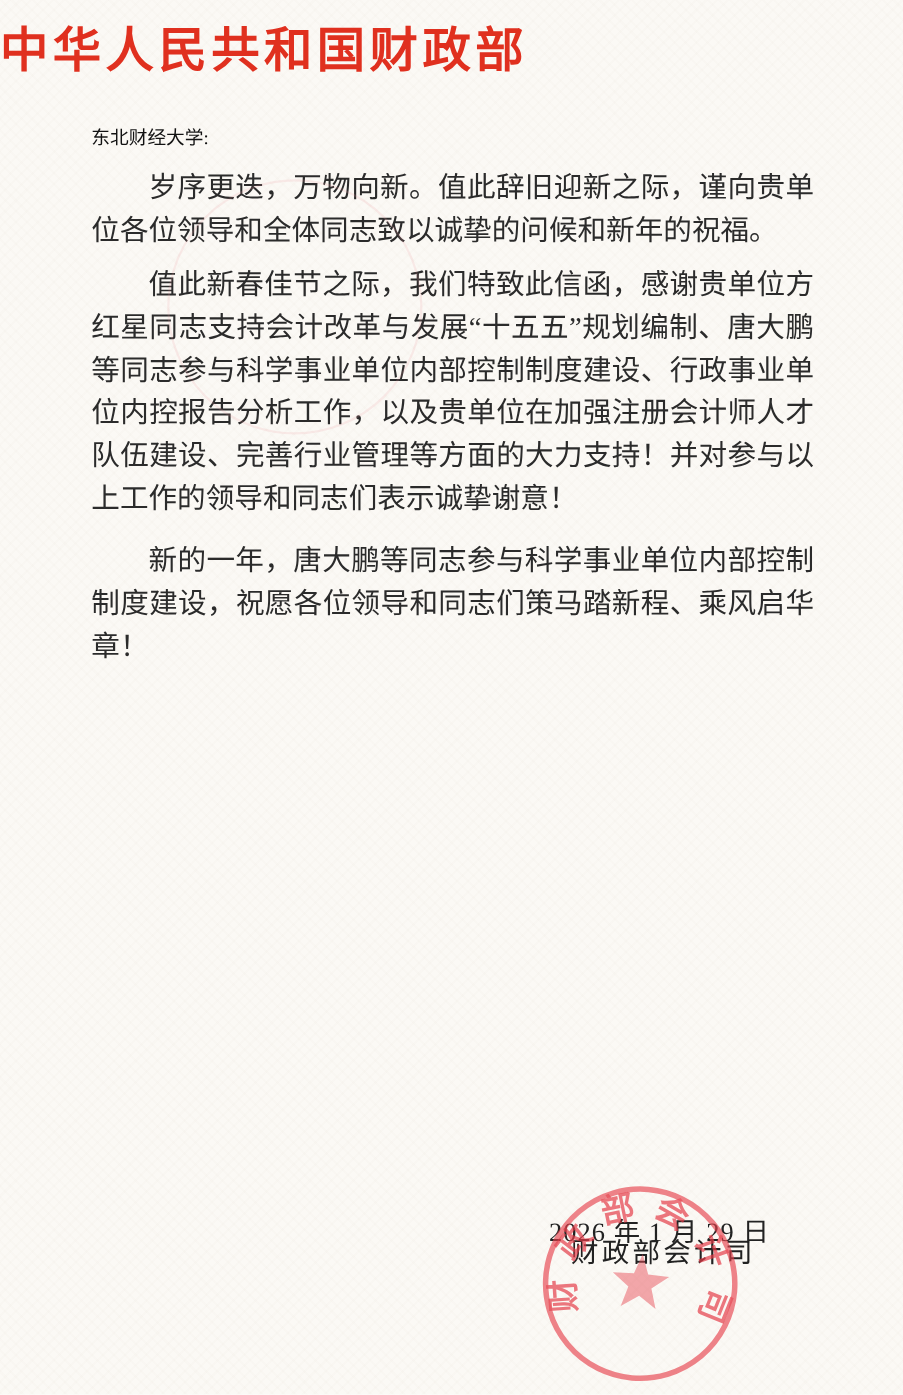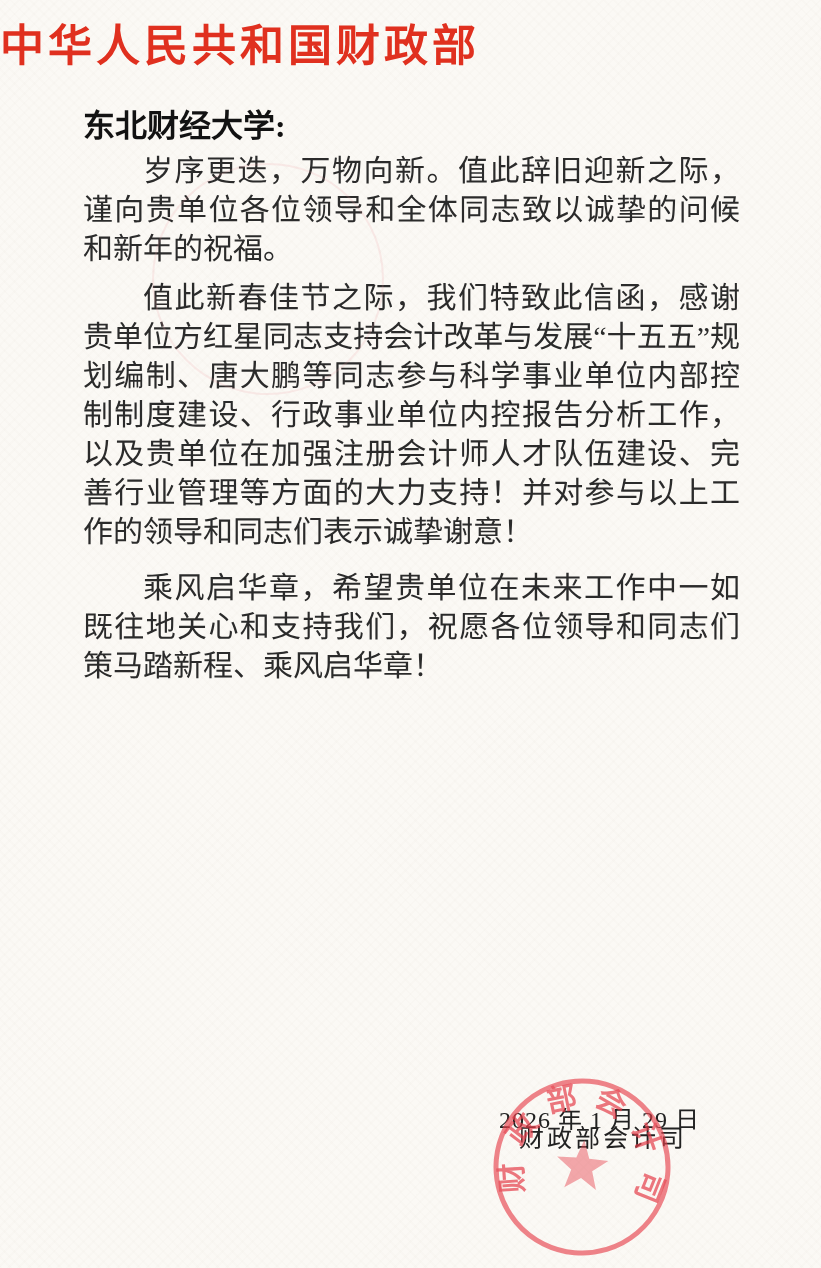--- a/index.html
+++ b/index.html
@@ -36,28 +36,28 @@
     word-spacing: 12px;
     letter-spacing: 2px;
     color: #1d1d1d;
     white-space: nowrap;
   }
   .letter-body {
     margin: 36px 81px 0 83px;
     color: #2b2b2b;
   }
   .salutation {
-    font-size: 32px;
+    font-size: 17px;
     line-height: 34px;
-    font-weight: bold;
+    font-weight: normal;
     color: #121212;
   }
   .para {
     margin-top: 10px;
-    font-size: 30px;
+    font-size: 26px;
     line-height: 39px;
     text-align: justify;
     text-indent: 2em;
     color: #2b2b2b;
   }
   .para.first { margin-top: 8px; }
   .para.last  { margin-top: 17px; }
   .signature {
     position: absolute;
     top: 1118px;
@@ -110,21 +110,21 @@
 
   <div class="ghost-ring"></div>
 
   <div class="org-title">中华人民共和国财政部</div>
 
 
   <div class="letter-body">
     <div class="salutation">东北财经大学:</div>
     <p class="para first">岁序更迭，万物向新。值此辞旧迎新之际，谨向贵单位各位领导和全体同志致以诚挚的问候和新年的祝福。</p>
     <p class="para">值此新春佳节之际，我们特致此信函，感谢贵单位方红星同志支持会计改革与发展“十五五”规划编制、唐大鹏等同志参与科学事业单位内部控制制度建设、行政事业单位内控报告分析工作，以及贵单位在加强注册会计师人才队伍建设、完善行业管理等方面的大力支持！并对参与以上工作的领导和同志们表示诚挚谢意！</p>
-    <p class="para last">乘风启华章，希望贵单位在未来工作中一如既往地关心和支持我们，祝愿各位领导和同志们策马踏新程、乘风启华章！</p>
+    <p class="para last">新的一年，唐大鹏等同志参与科学事业单位内部控制制度建设，祝愿各位领导和同志们策马踏新程、乘风启华章！</p>
   </div>
 
   <div class="signature">财政部会计司</div>
   <div class="sign-date">2026 年 1 月 29 日</div>
 
   <svg class="seal" viewBox="0 0 200 200" aria-hidden="true">
     <defs>
       <path id="seal-arc" d="M 50.9,134.4 A 60,60 0 1 1 149.1,134.4" fill="none"></path>
     </defs>
     <circle cx="100" cy="100" r="86" fill="none" stroke="rgba(230,62,74,0.72)" stroke-width="5"></circle>

